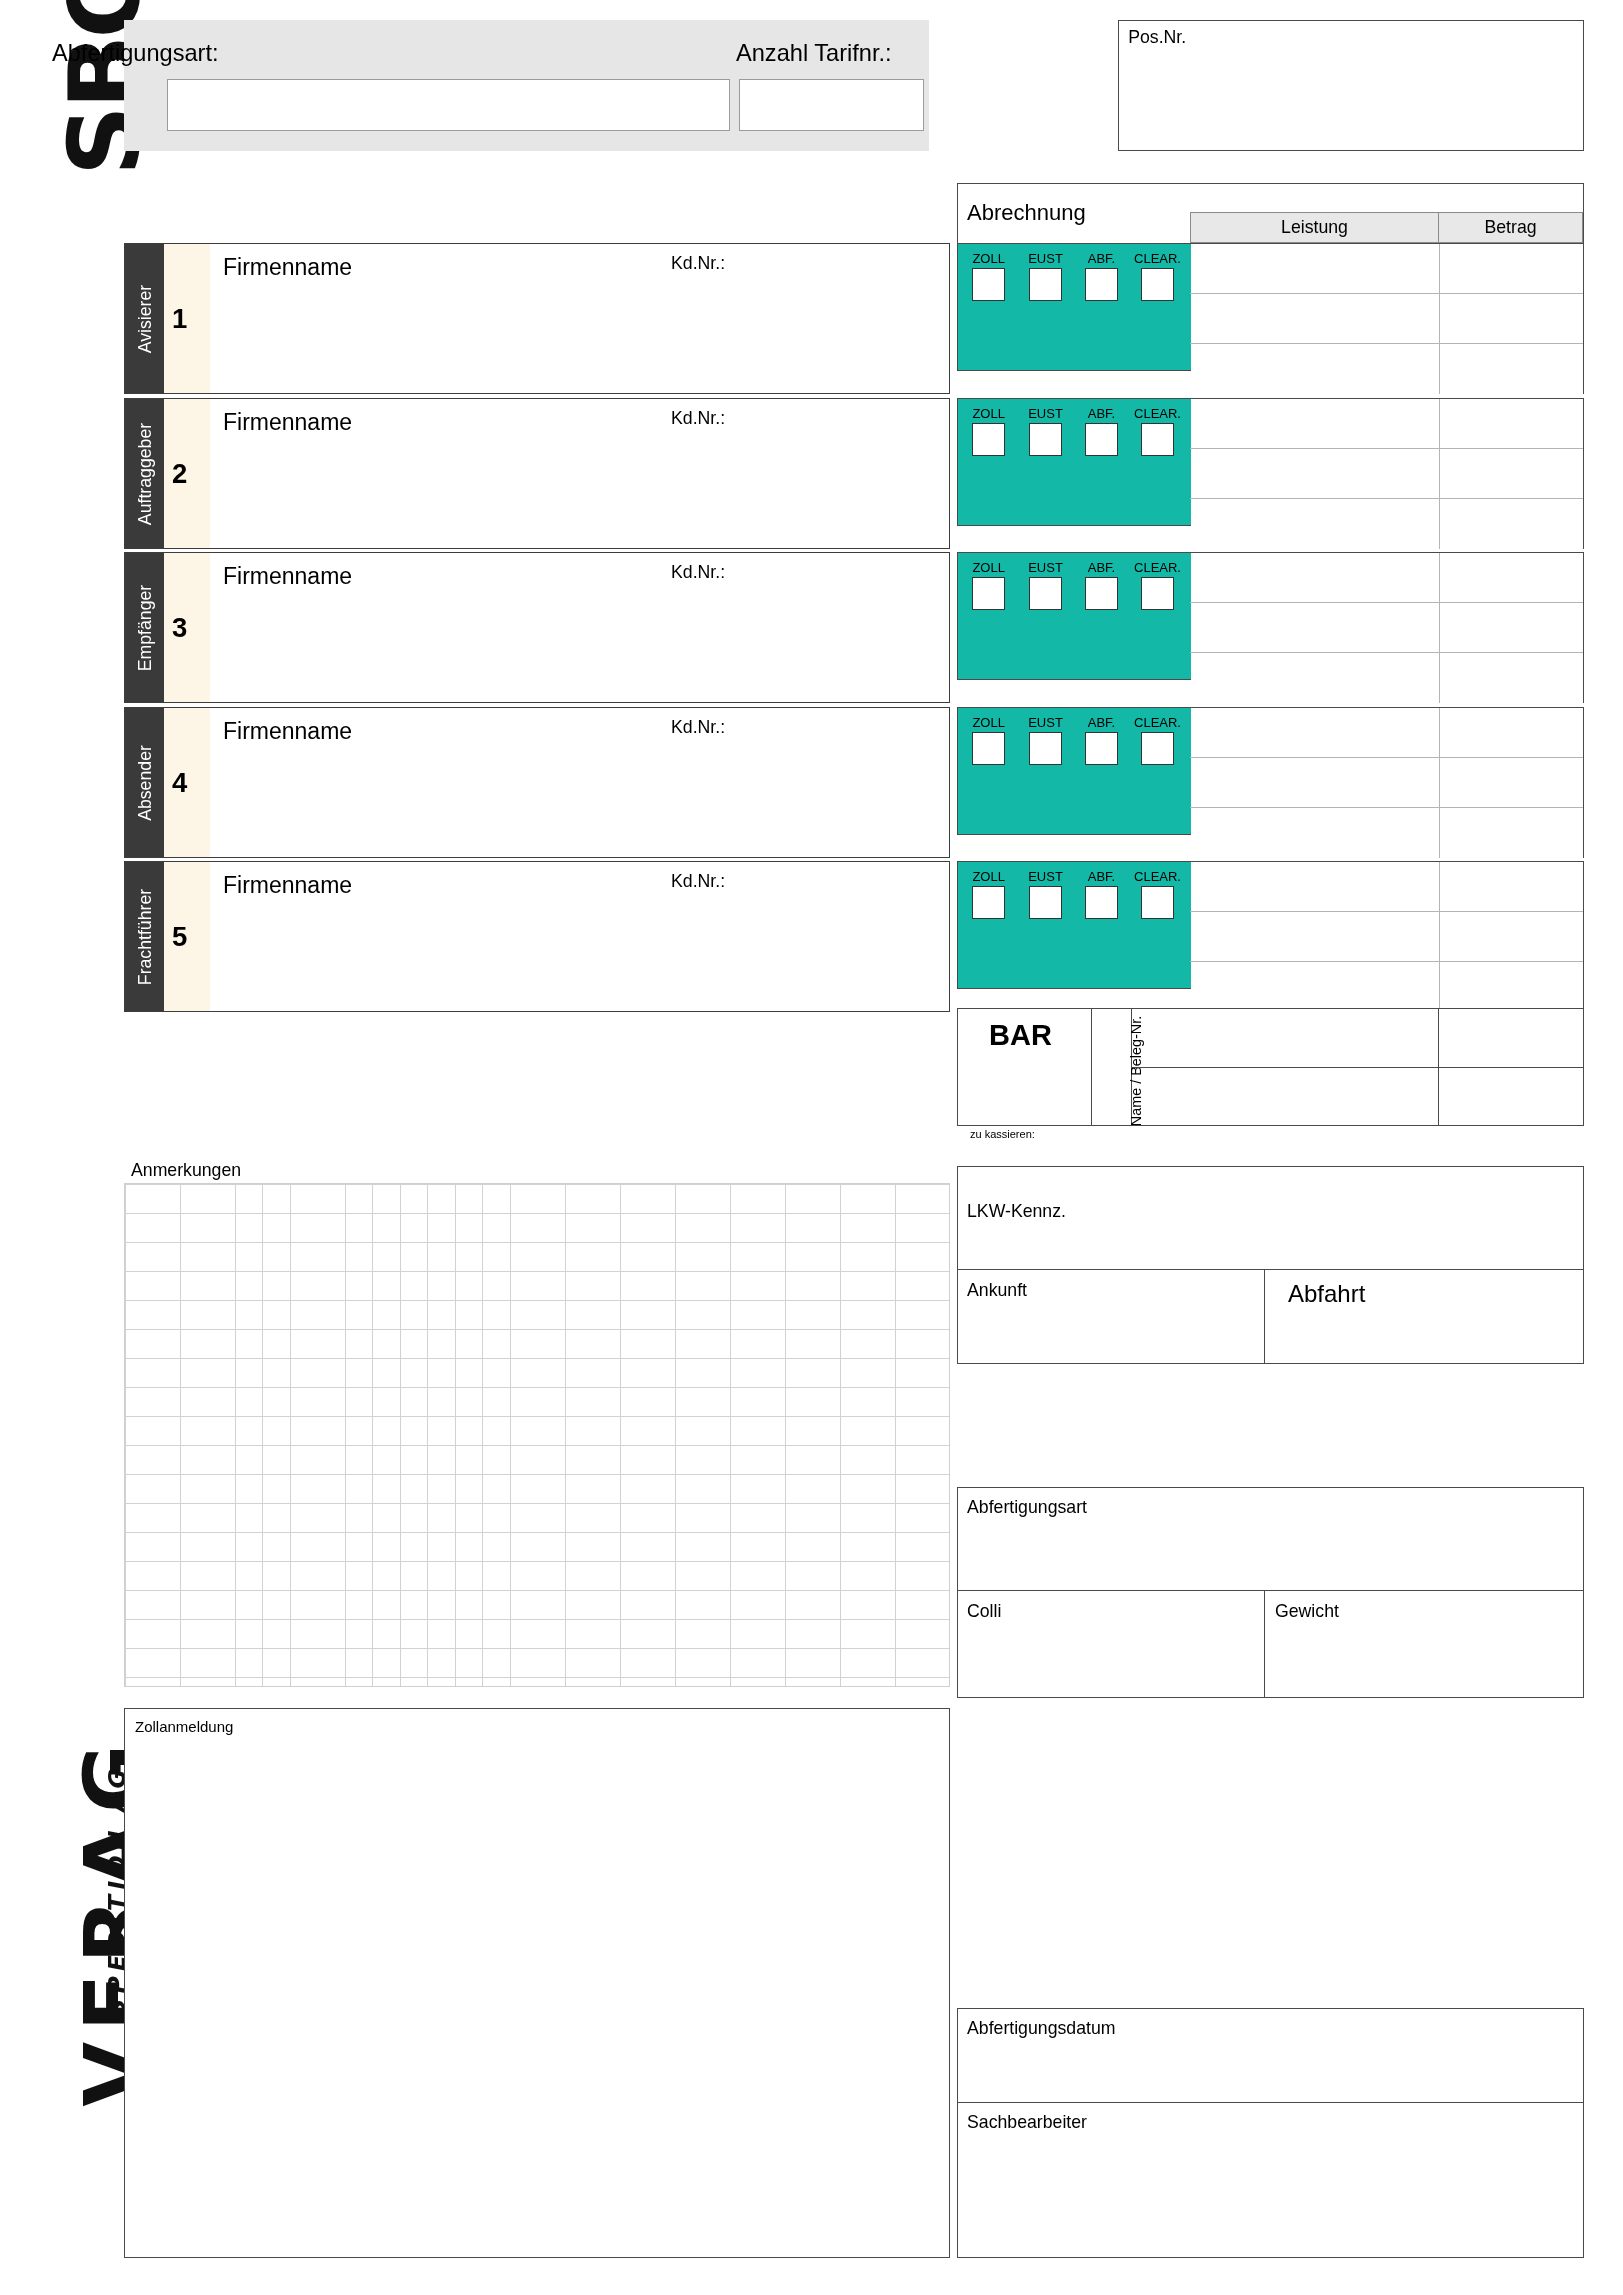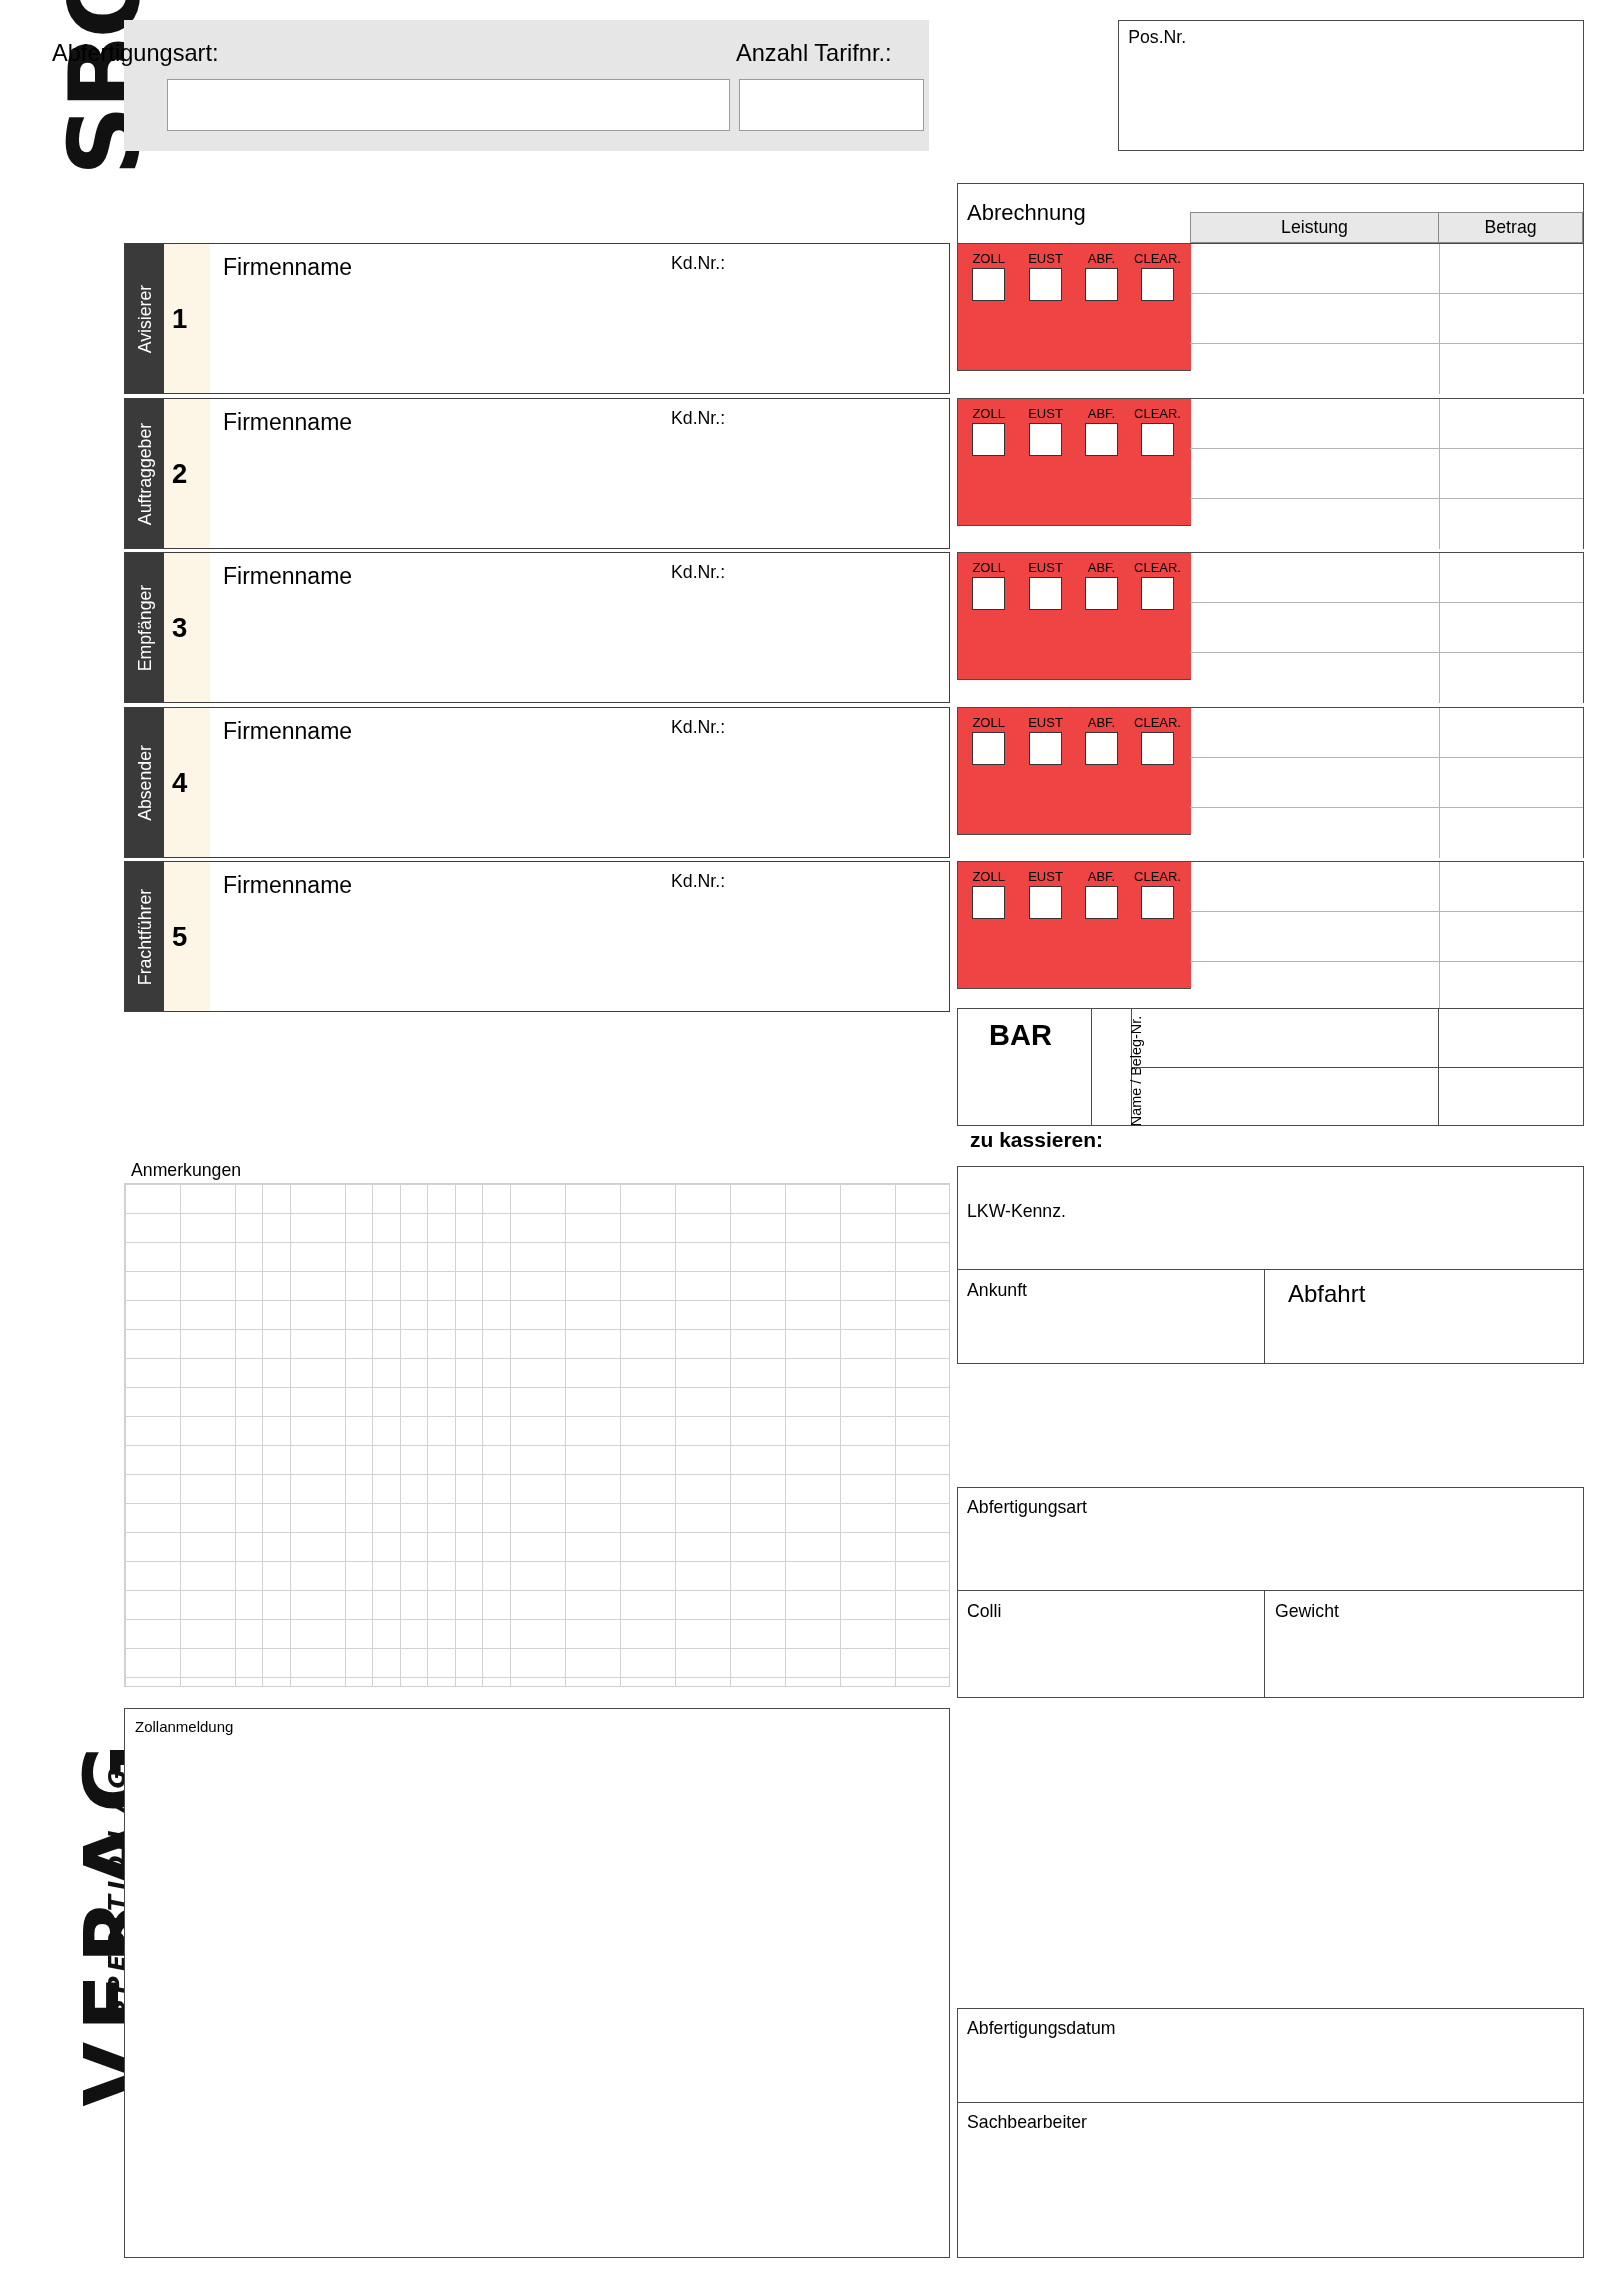--- a/index.html
+++ b/index.html
@@ -220,21 +220,21 @@
 
   
   .chk-block {
     position: absolute;
     left: 957px;
     width: 234px;
     height: 128px;
     border: 1.3px solid #4a4a4a;
     border-right: none;
     box-sizing: border-box;
-    background: #ef4444;
+    background: #14b8a6;
   }
   .chk-item {
     position: absolute;
     top: 6.5px;
     width: 51px;
     text-align: center;
   }
   .chk-item .t { font-size: 13px; }
   .chk-item .b {
     margin: 2.6px auto 0;
@@ -271,21 +271,21 @@
   
   #bar-box { left: 957px; top: 1008px; width: 627px; height: 118px; }
   #bar-label {
     position: absolute;
     left: 989px; top: 1019px;
     font-size: 29px; font-weight: 700;
   }
   #bar-sub {
     position: absolute;
     left: 970px; top: 1128px;
-    font-size: 21px; font-weight: 700;
+    font-size: 11px; font-weight: 400;
   }
   #bar-vline-1 { position: absolute; left: 1091px; top: 1008px; width: 1.3px; height: 118px; background: #4a4a4a; }
   #bar-vline-2 { position: absolute; left: 1131px; top: 1008px; width: 1.3px; height: 118px; background: #4a4a4a; }
   #bar-name-label {
     position: absolute;
     left: 1077px; top: 1063px;
     width: 118px; text-align: center;
     transform: rotate(-90deg);
     font-size: 14.4px; white-space: nowrap;
   }

